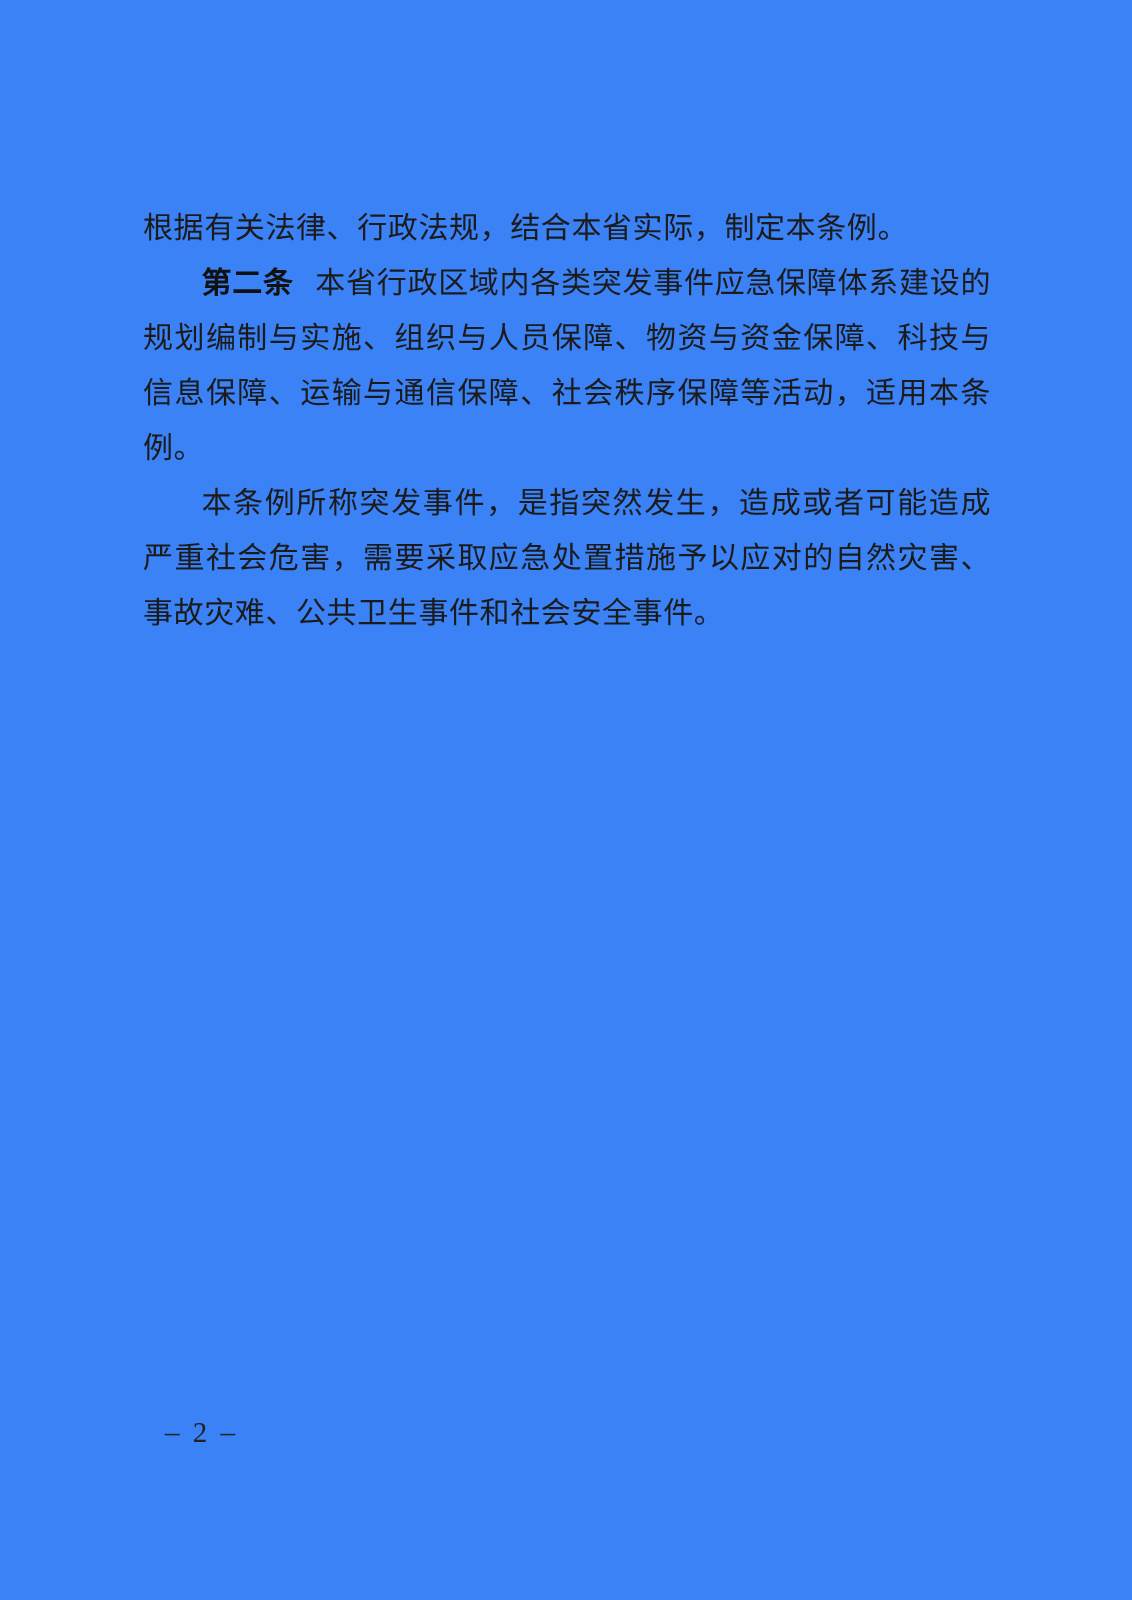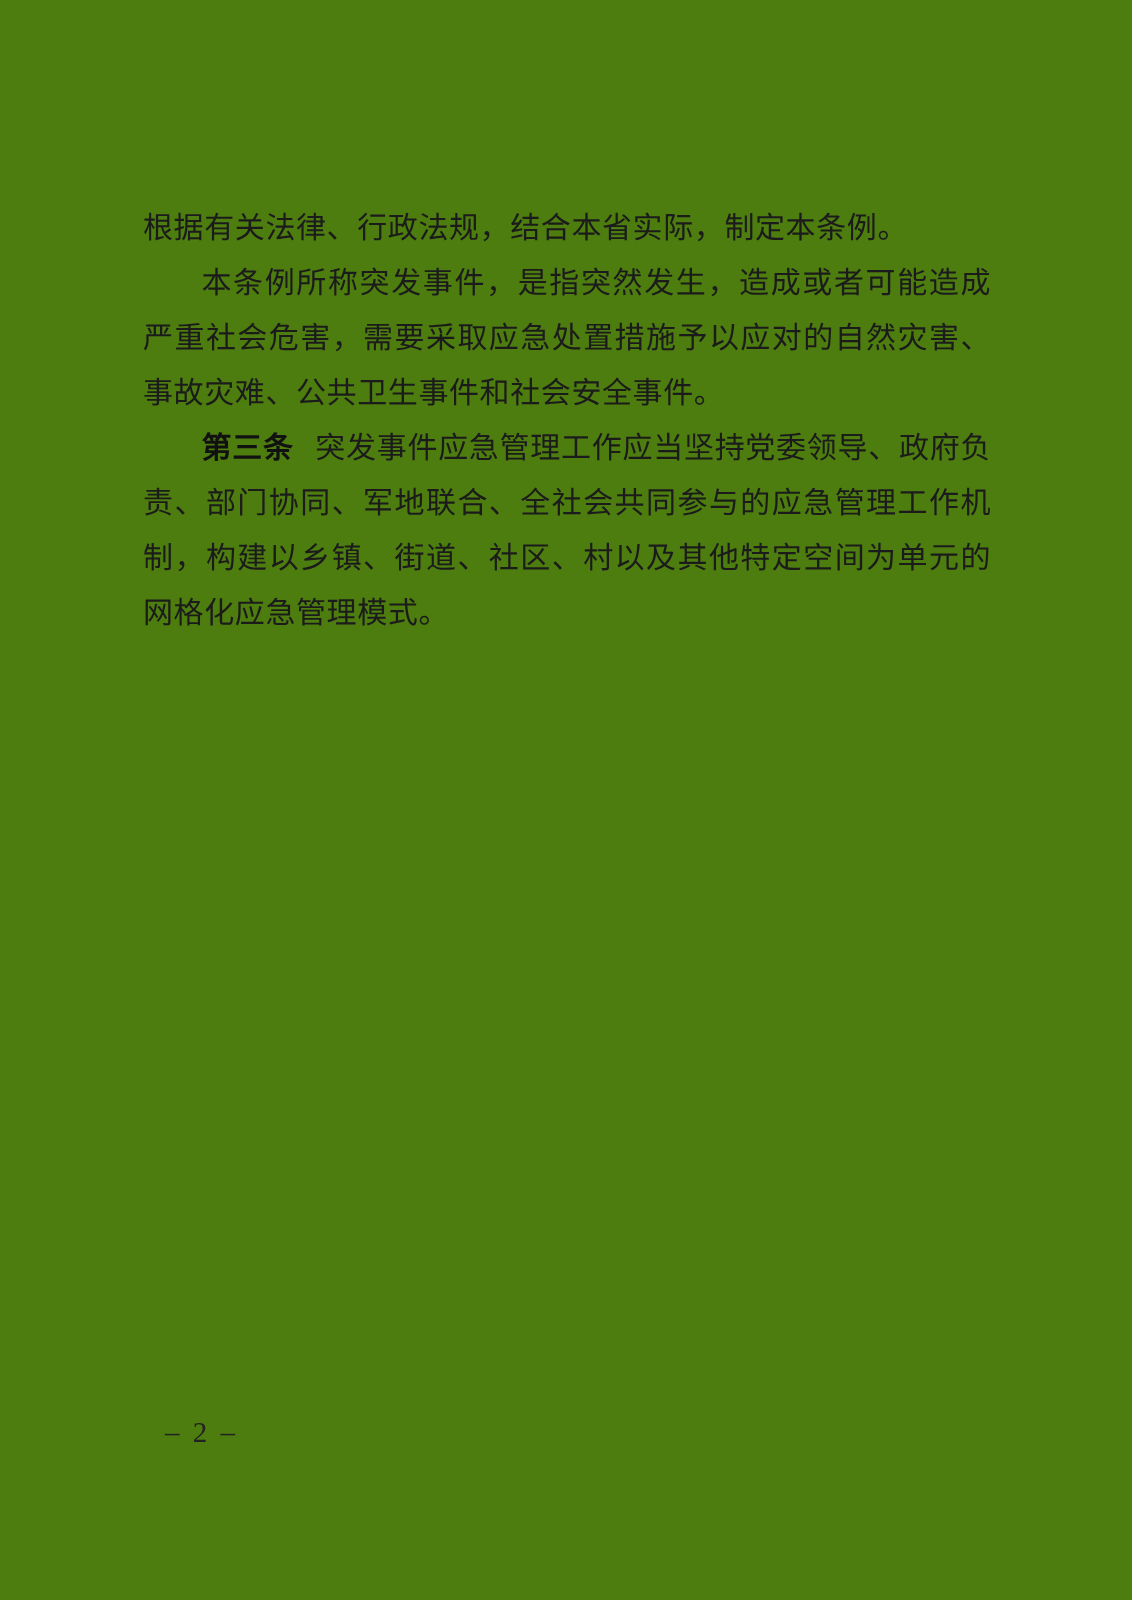--- a/index.html
+++ b/index.html
@@ -5,21 +5,21 @@
   html, body {
     margin: 0;
     padding: 0;
     background: #ffffff;
   }
   .page {
     position: relative;
     width: 1132px;
     height: 1600px;
     margin: 0 auto;
-    background: #4d7c0f;
+    background: #3b82f6;
     overflow: hidden;
     font-family: "Liberation Serif", "DejaVu Serif", serif;
     color: #1b1b1b;
   }
   .text-block {
     position: absolute;
     left: 143px;
     top: 200px;
     width: 848px;
   }
@@ -56,25 +56,25 @@
 </style>
 </head>
 <body>
 
 <div class="page">
 
   <main class="text-block">
 
     <p class="para no-indent"><span>根据有关法律、行政法规，结合本省实际，制定本条例。</span></p>
 
+    <p class="para indent"><span class="article-lead">第二条</span><span>本省行政区域内各类突发事件应急保障体系建设的规划编制与实施、组织与人员保障、物资与资金保障、科技与信息保障、运输与通信保障、社会秩序保障等活动，适用本条例。</span></p>
 
     <p class="para indent"><span>本条例所称突发事件，是指突然发生，造成或者可能造成严重社会危害，需要采取应急处置措施予以应对的自然灾害、事故灾难、公共卫生事件和社会安全事件。</span></p>
 
 
-    <p class="para indent"><span class="article-lead">第三条</span><span>突发事件应急管理工作应当坚持党委领导、政府负责、部门协同、军地联合、全社会共同参与的应急管理工作机制，构建以乡镇、街道、社区、村以及其他特定空间为单元的网格化应急管理模式。</span></p>
 
 
 
   </main>
 
   <footer class="page-footer">
     <span>– 2 –</span>
   </footer>
 
 </div>

